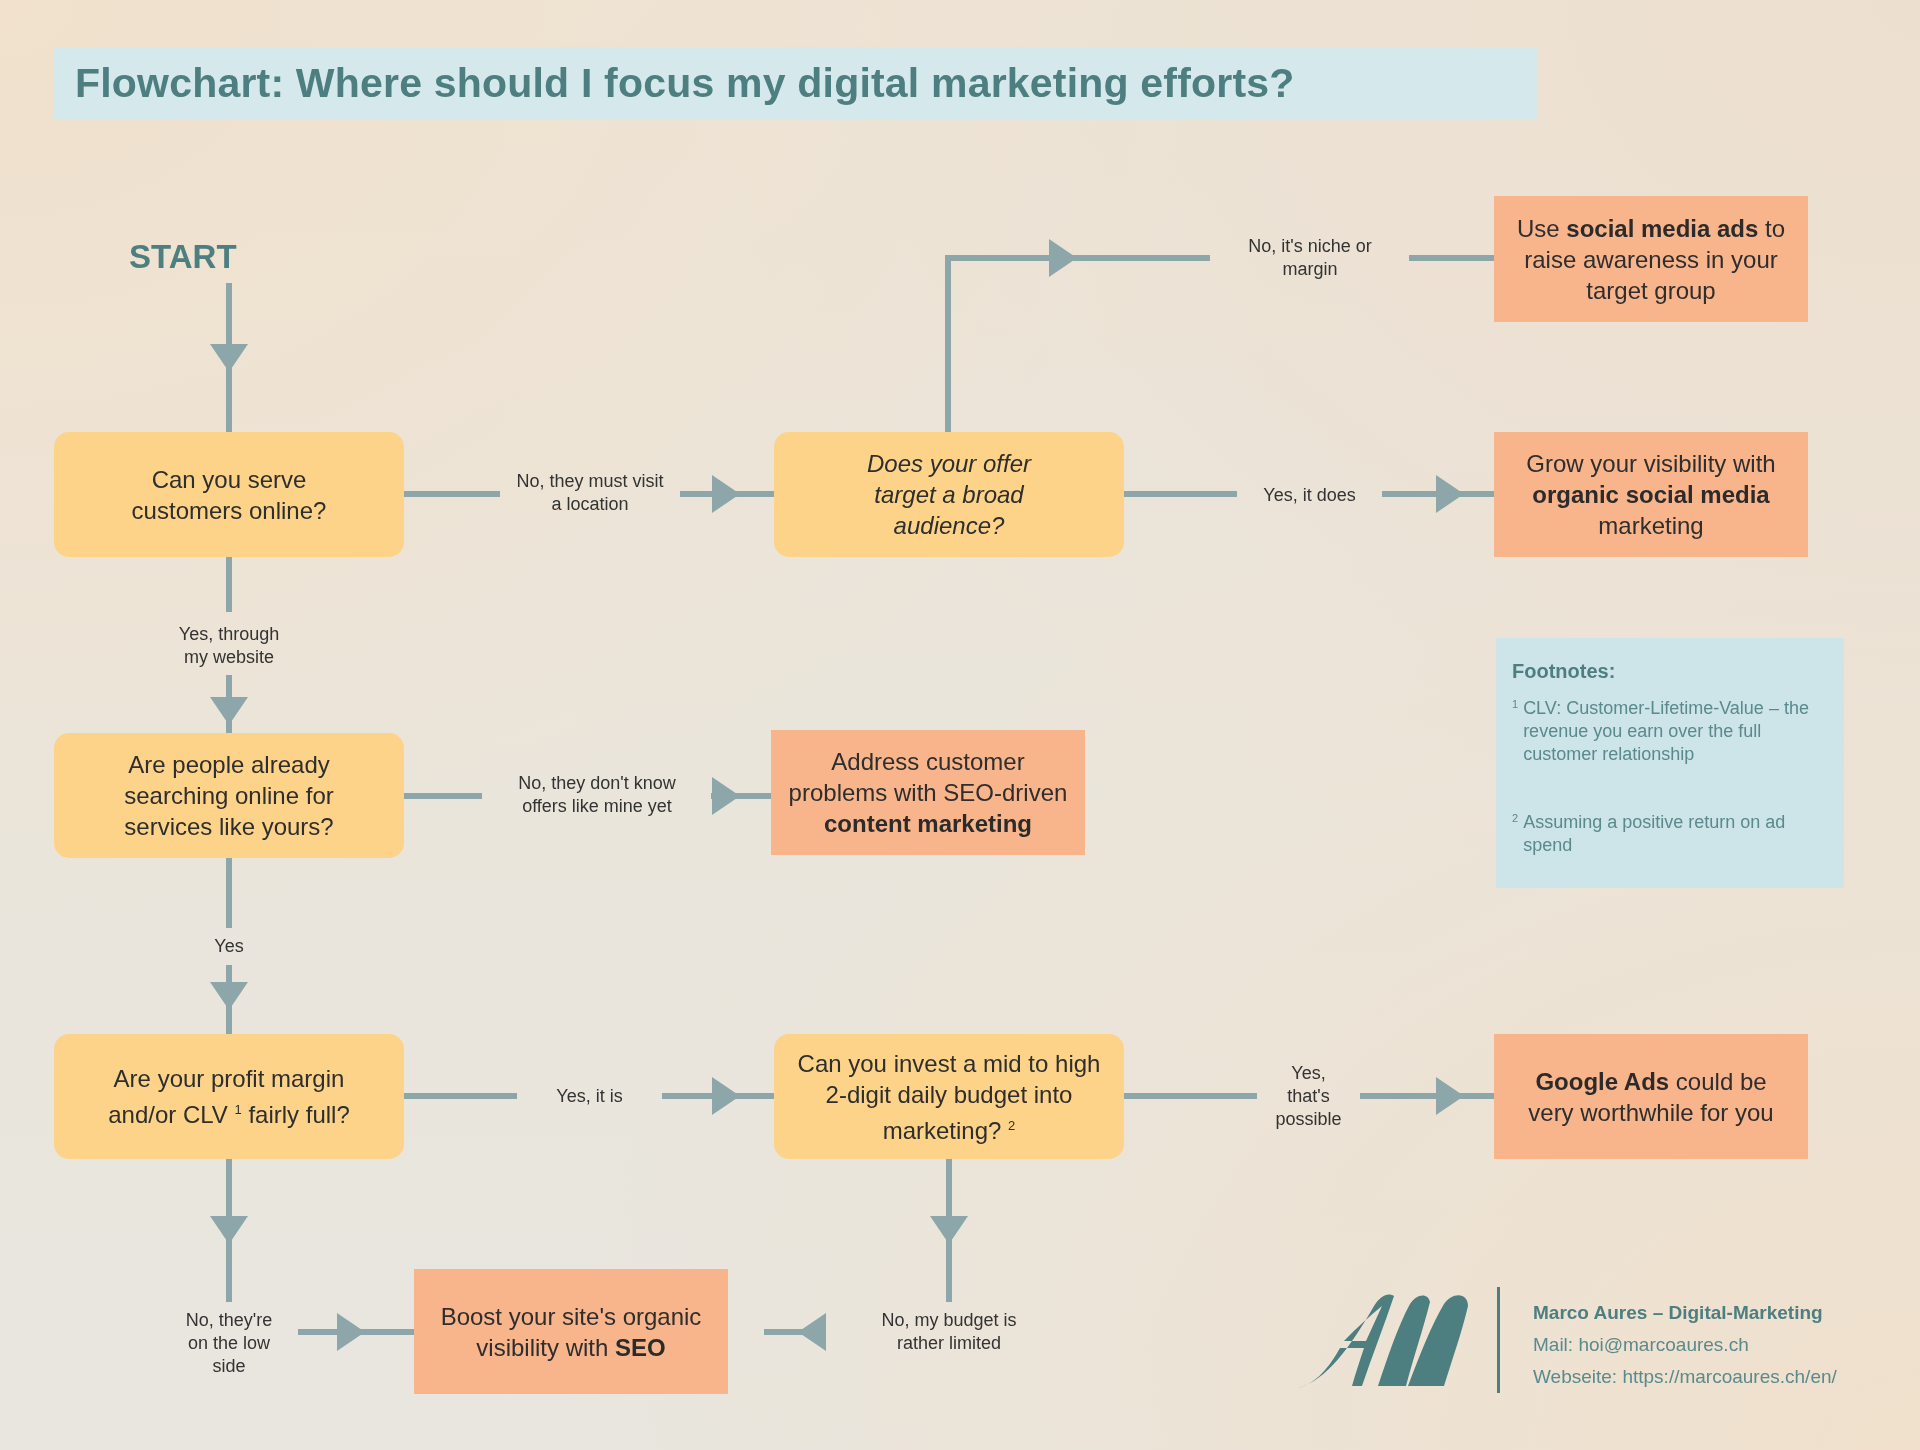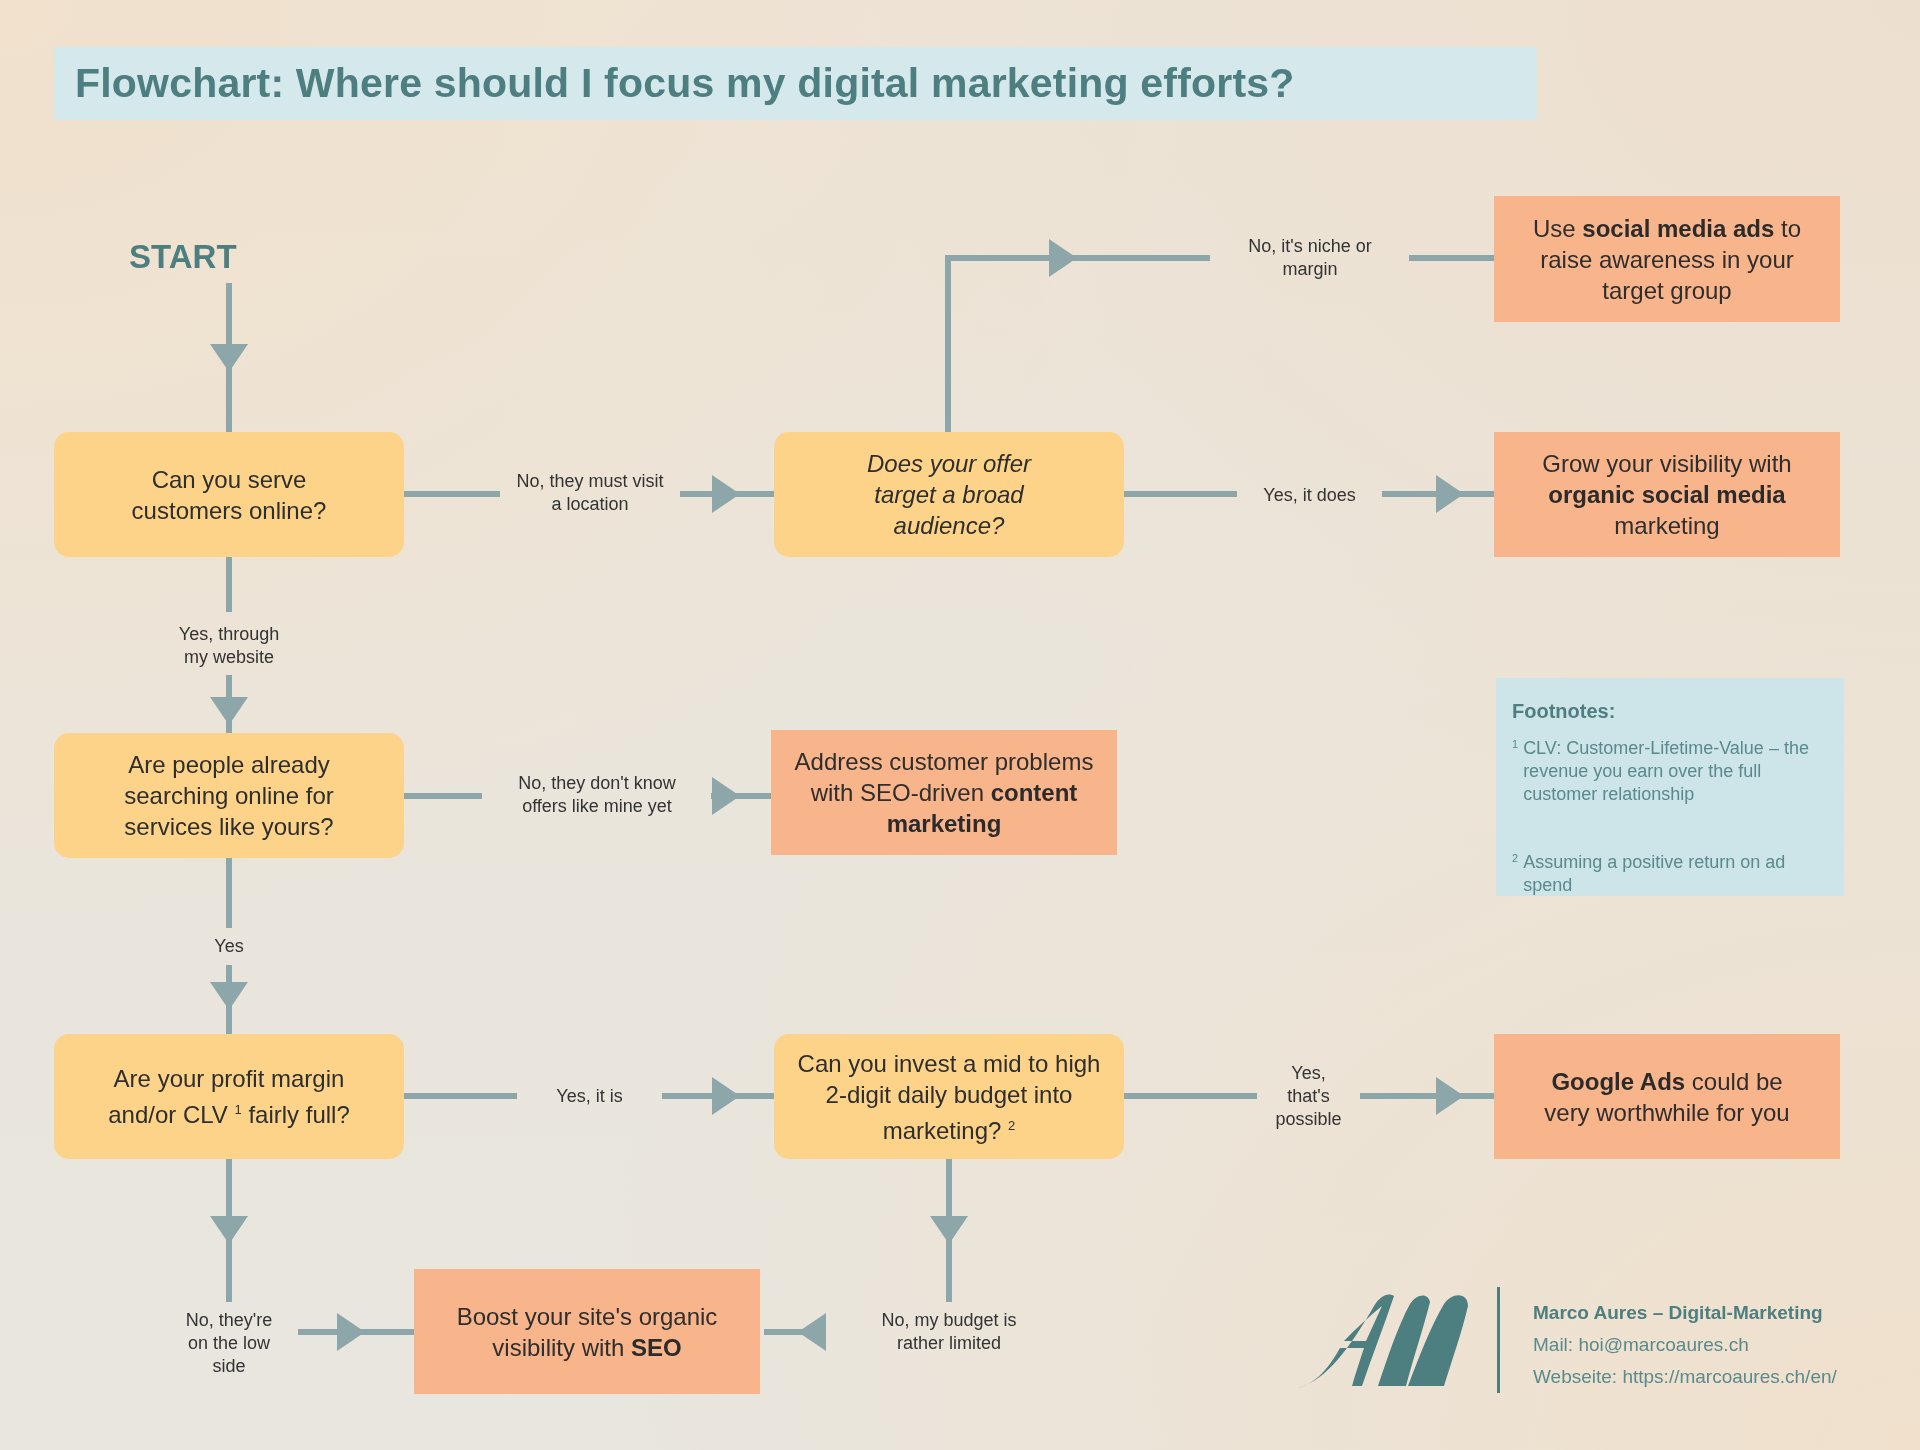--- a/index.html
+++ b/index.html
@@ -24,29 +24,29 @@
   .start {
     left:129px; top:238px; width:200px; text-align:left;
     font-size:33px; font-weight:bold; color:#4d7e80;
   }
   .node {
     position:absolute; display:flex; align-items:center; justify-content:center;
     text-align:center; box-sizing:border-box; padding:0 14px;
     font-size:24px; line-height:31px; color:#2e2e2e;
   }
   .q { background:#fcd388; border-radius:15px; width:350px; height:125px; }
-  .a { background:#f8b48b; width:346px; height:125px; }
+  .a { background:#f8b48b; width:314px; height:125px; }
   .a b, .q b { font-weight:bold; color:#2b2b2b; }
   .label {
     position:absolute; text-align:center; font-size:18px; line-height:23px;
     color:#333; white-space:pre-line;
   }
   svg.connectors { position:absolute; left:0; top:0; }
   .footnotes {
-    left:1496px; top:678px; width:348px; height:218px; background:#cde4e8;
+    left:1496px; top:638px; width:348px; height:250px; background:#cde4e8;
     box-sizing:border-box; padding:22px 16px; color:#5a8a8c;
   }
   .fn-title { font-size:20px; font-weight:bold; color:#4d7e80; margin-bottom:14px; }
   .fn-item { font-size:18px; line-height:23px; display:flex; }
   .fn-item sup { font-size:11px; margin-right:5px; line-height:14px; }
   .fn-gap { height:45px; }
   .logo { left:1296px; top:1286px; width:176px; height:108px; }
   .divider { left:1497px; top:1287px; width:3px; height:106px; background:#4d7e80; }
   .contact { left:1533px; top:1297px; color:#5a8a8c; font-size:19px; line-height:32px; }
   .contact .name { font-weight:bold; color:#4d7e80; }

